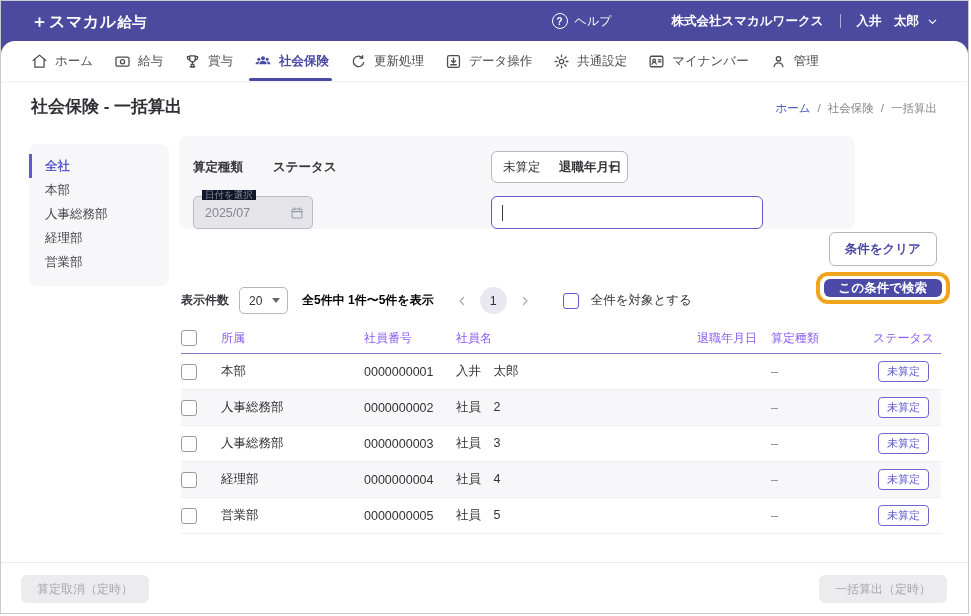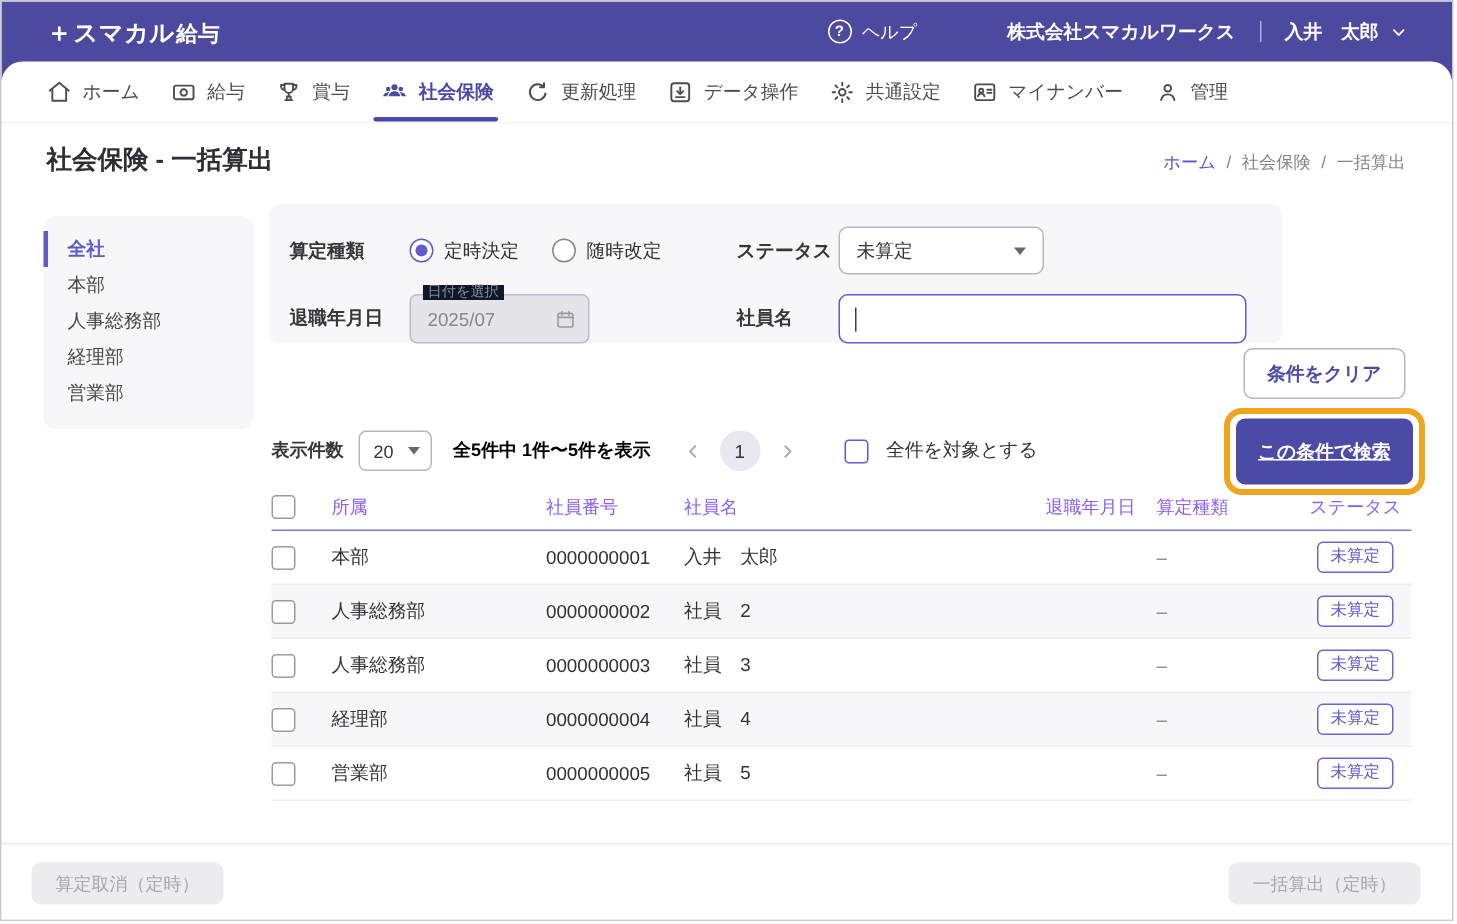--- a/index.html
+++ b/index.html
@@ -60,21 +60,21 @@
   .sel-value { font-size:12.5px; color:#333; }
   .tri { margin-left:auto; width:0; height:0; border-left:4.5px solid transparent; border-right:4.5px solid transparent; border-top:5.5px solid #66666e; }
   .textinput { position:relative; width:272px; height:33px; background:#fff; border:1.6px solid #5f5bca; border-radius:6px; display:flex; align-items:center; padding:0 10px; cursor:text; }
   .caret-line { width:1px; height:16px; background:#3c3c44; }
 
   
   .filter-actions { position:absolute; top:231px; right:26px; display:flex; align-items:center; gap:13px;flex-direction:column; }
   .btn-outline { height:34px; padding:0 15px; background:#fff; border:1px solid #b6b6c0; border-radius:6px; font-size:12.5px; font-weight:700; color:#4b4aa6; display:flex; align-items:center; cursor:pointer; font-family:inherit; }
   .ring-wrap { position:relative; }
   .highlight-ring { position:absolute; inset:-7px -8px; border:4px solid #f0a51d; border-radius:12px; pointer-events:none; }
-  .btn-primary { height:44px; padding:0 15px; background:#4b4aa6; border:none; border-radius:6px; font-size:12.5px; font-weight:700; color:#fff; display:flex; align-items:center; cursor:pointer; font-family:inherit;text-decoration:underline; }
+  .btn-primary { height:18px; padding:0 15px; background:#4b4aa6; border:none; border-radius:6px; font-size:12.5px; font-weight:700; color:#fff; display:flex; align-items:center; cursor:pointer; font-family:inherit; }
 
   
   .toolbar { position:absolute; top:286px; left:180px; display:flex; align-items:center; }
   .pp-label { font-size:12px; font-weight:700; color:#36363c; margin-right:10px; }
   .pp-select { width:49px; height:27px; background:#fff; border:1px solid #b6b6c0; border-radius:5px; display:flex; align-items:center; padding:0 7px 0 9px; cursor:pointer; margin-right:14px; }
   .pp-value { font-size:12px; color:#333; }
   .pp-select .tri { border-top-width:5px; border-left-width:4px; border-right-width:4px; }
   .range { font-size:12px; font-weight:700; color:#000000; margin-right:20px; }
   .pg-chev { color:#a9a9b0; display:flex; cursor:pointer; padding:2px; }
   .pg-circle { width:27px; height:27px; border-radius:50%; background:#e9e8f0; display:flex; align-items:center; justify-content:center; font-size:12.5px; color:#333; margin:0 10px; cursor:pointer; }
@@ -247,32 +247,20 @@
   <div class="sidebar">
     <div class="side-item selected">全社</div>
     <div class="side-item">本部</div>
     <div class="side-item">人事総務部</div>
     <div class="side-item">経理部</div>
     <div class="side-item">営業部</div>
   </div>
 
   <div class="filter-card">
     <div class="flabel">算定種類</div>
-    <div class="radio-group">
-      <div class="radio">
-        <span class="rdot">
-            <span class="rin"></span>
-          </span>
-        <span>定時決定</span>
-      </div>
-      <div class="radio">
-        <span class="rdot off"></span>
-        <span>随時改定</span>
-      </div>
-    </div>
     <div class="flabel">ステータス</div>
     <div>
       <div class="selectbox">
         <span class="sel-value">未算定</span>
         <span class="tri"></span>
       </div>
     </div>
     <div class="flabel">退職年月日</div>
     <div>
       <div class="datefield">

